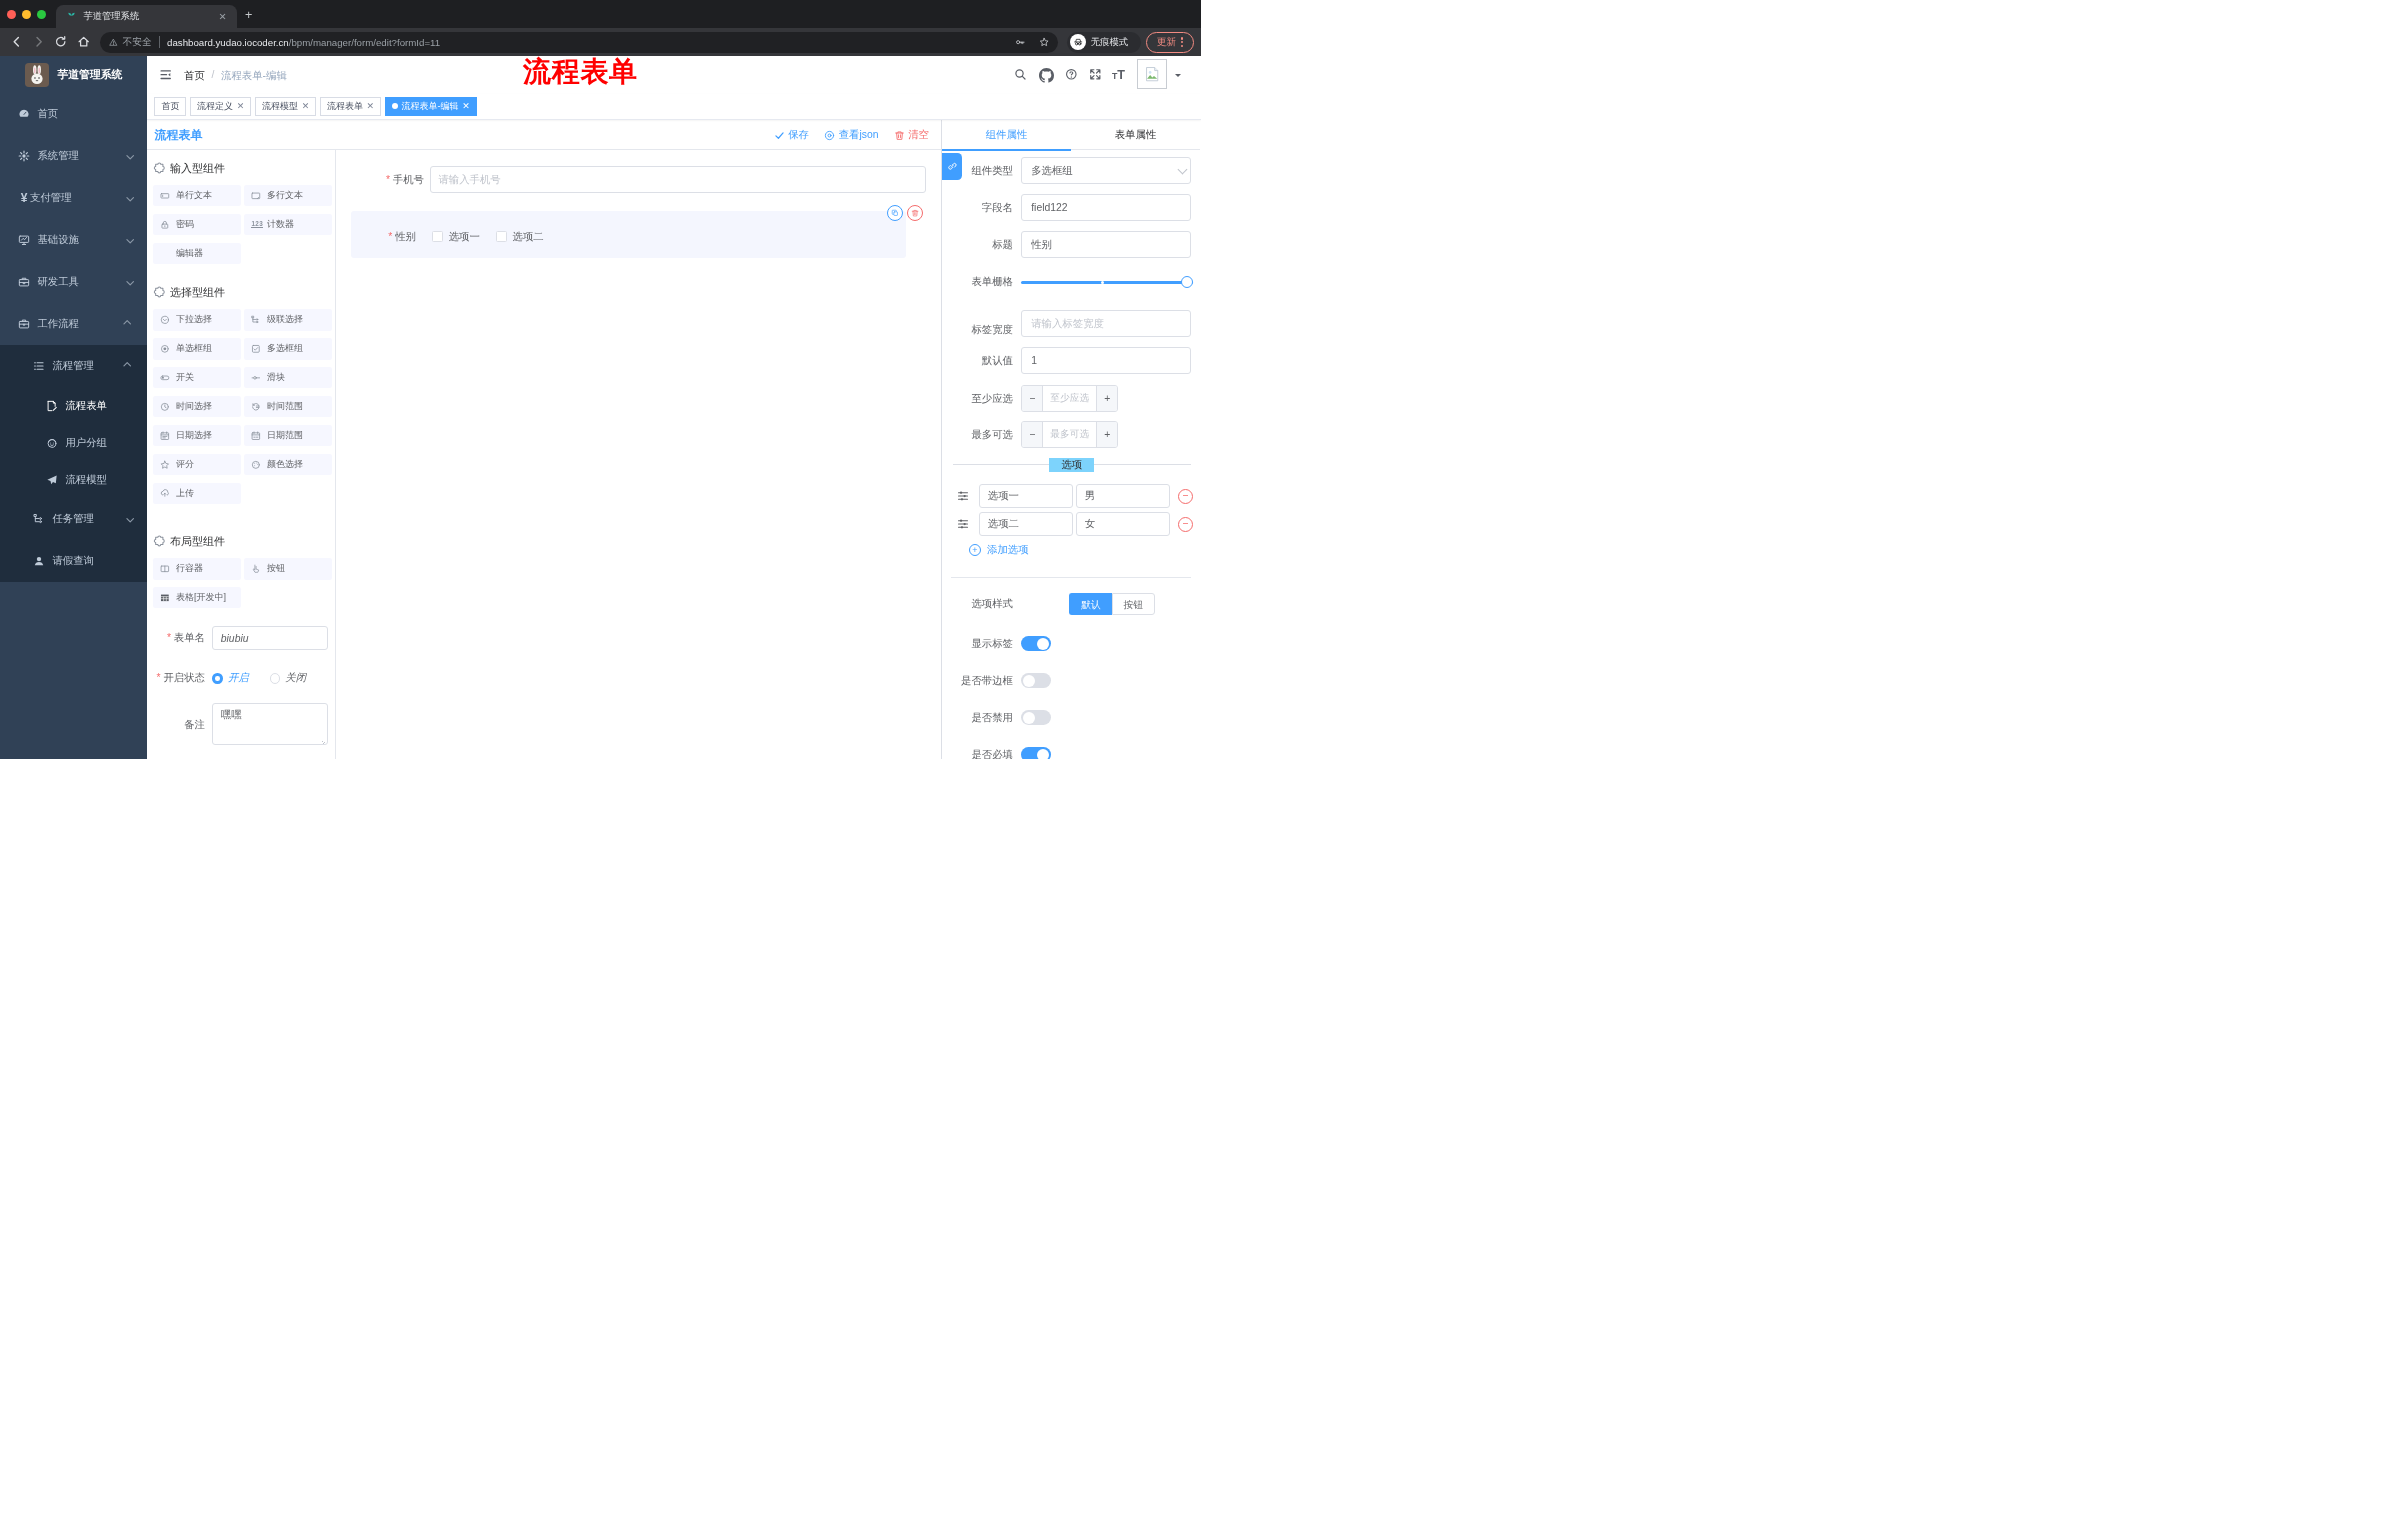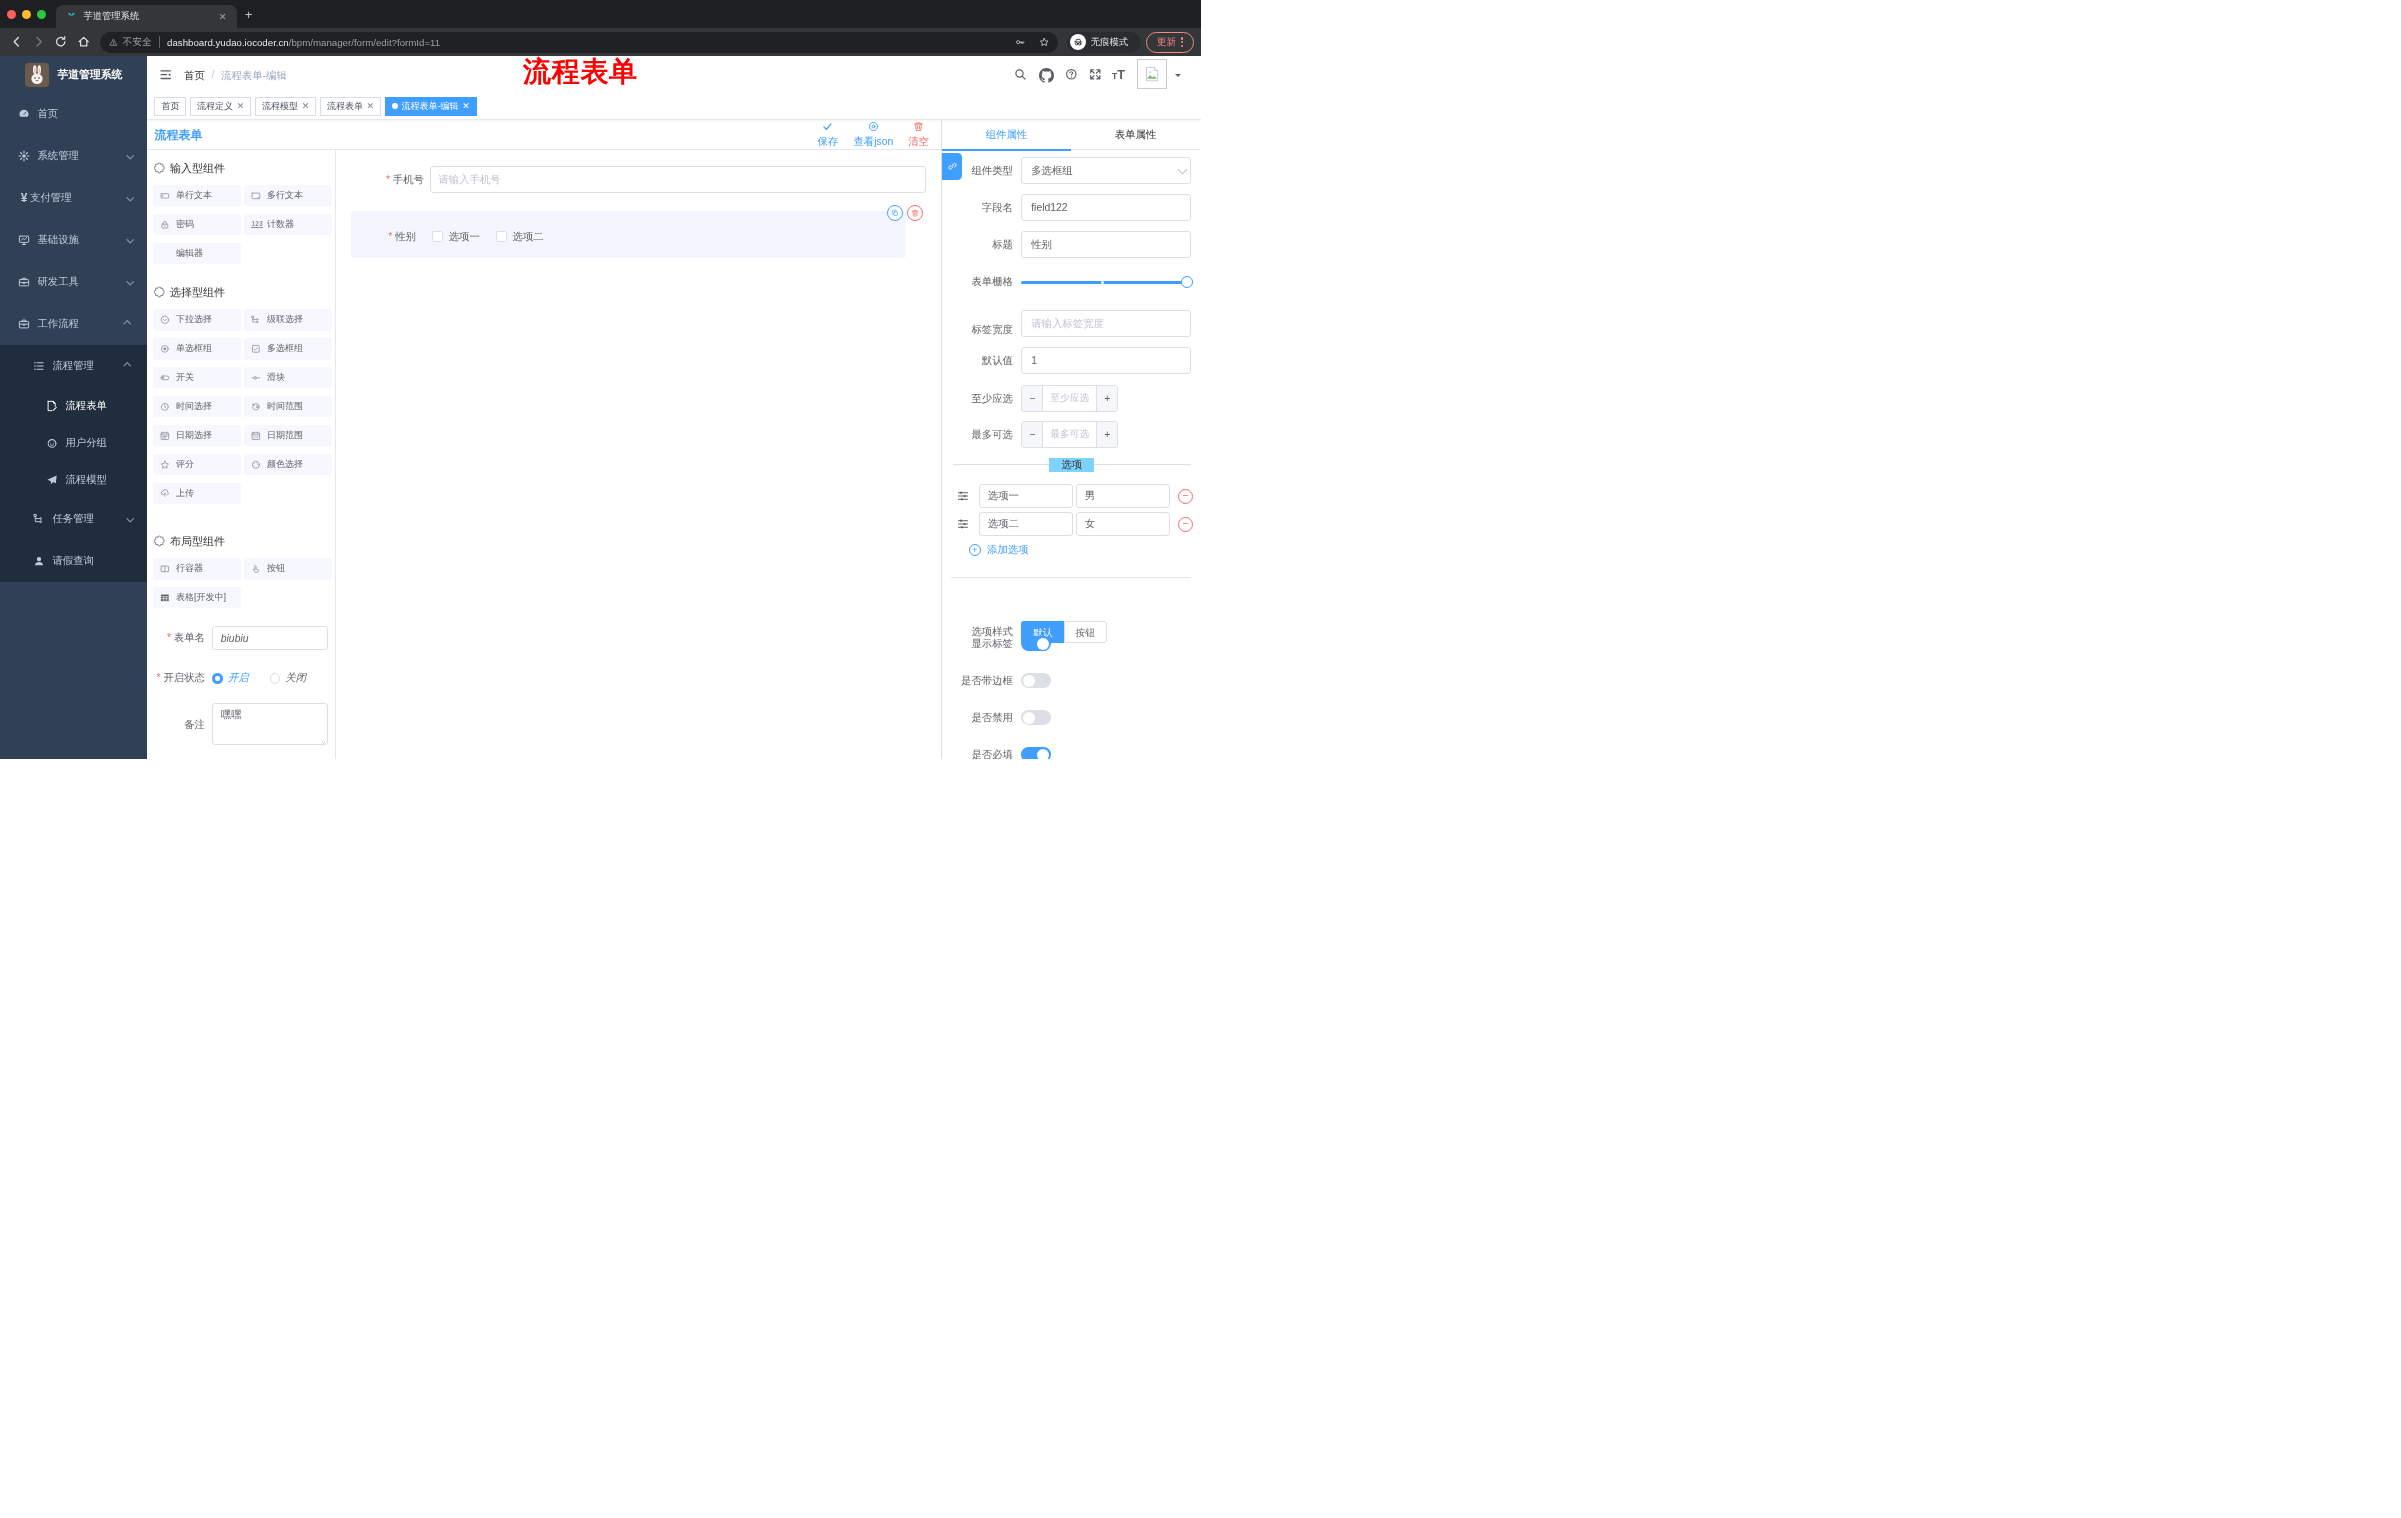--- a/index.html
+++ b/index.html
@@ -64,21 +64,21 @@
   .tag { height:19.3px; border:0.7px solid #d8dce5; background:#fff; color:#495060; font-size:9px; display:inline-flex; align-items:center; gap:3.7px; padding:0 6px; cursor:pointer; }
   .tag .x { font-size:9px; color:#7d8596; }
   .tag.active { background:#409eff; border-color:#409eff; color:#fff; }
   .tag.active .x { color:#fff; }
   .tag .dot { width:6px; height:6px; border-radius:50%; background:#fff; }
 
   
   .dheader { position:absolute; left:147px; top:120px; width:794px; height:30px; background:#fff; border-bottom:0.7px solid #e4e7ed; z-index:4; }
   .dtitle { position:absolute; left:7.4px; top:6.7px; color:#409eff; font-size:12px; font-weight:bold; }
   .dactions { position:absolute; right:12px; top:0; height:30px; display:flex; align-items:center; gap:15px; font-size:10.4px; }
-  .dact { display:flex; align-items:center; gap:3.7px; color:#409eff; cursor:pointer;flex-direction:column; }
+  .dact { display:flex; align-items:center; gap:3.7px; color:#409eff; cursor:pointer; }
   .dact .ic { font-size:11px; }
   .dact.red { color:#f56c6c; }
 
   
   .dleft { position:absolute; left:147px; top:149px; width:189px; bottom:0; background:#fff; border-right:0.7px solid #e4e7ed; padding:7.4px 4.5px 0 6px; overflow:hidden; }
   .csec-title { display:flex; align-items:center; gap:4.5px; font-size:11px; color:#303133; margin:4.5px 0 9px 0; }
   .csec-title .puz { font-size:12.6px; color:#8a919c; }
   .csec-title.m1 { margin-top:21px; }
   .csec-title.m2 { margin-top:30px; }
   .cgrid { display:grid; grid-template-columns:88px 88px; gap:7.4px 3px; }
@@ -150,21 +150,21 @@
   .orow { position:absolute; left:9px; height:24px; display:flex; align-items:center; }
   .r-opt1{top:364px;} .r-opt2{top:392px;}
   .orow .drag { width:12px; height:12px; font-size:12px; color:#606266; margin-left:6px; flex:none; cursor:grab; }
   .oinp { height:24px; border:0.7px solid #dcdfe6; border-radius:3px; font-size:10.4px; color:#606266; padding:0 7.4px; outline:none; font-family:inherit; }
   .oinp.a { width:94px; margin-left:10.4px; }
   .oinp.b { width:94px; margin-left:3px; }
   .ominus { width:15px; height:15px; border:1.1px solid #f56c6c; border-radius:50%; color:#f56c6c; font-size:10.4px; line-height:12.6px; text-align:center; margin-left:7.4px; cursor:pointer; }
   .r-add { top:422px; height:16.3px; color:#409eff; font-size:10.4px; display:flex; align-items:center; gap:6px; left:27px; cursor:pointer; }
   .r-add .plus { width:12px; height:12px; border:0.7px solid #409eff; border-radius:50%; font-size:9px; line-height:10.4px; text-align:center; }
   .r-hr { top:457px; left:9px; right:9px; border-top:0.7px solid #e4e7ed; height:0; }
-  .r-seg{top:501px; height:22px;}
+  .r-seg{top:473px; height:22px;gap:48px;}
   .seg { display:flex; margin-left:8.2px; }
   .seg .sg { height:22px; line-height:21px; padding:0 11px; font-size:9.7px; border:0.7px solid #dcdfe6; color:#606266; background:#fff; cursor:pointer; }
   .seg .sg.on { background:#409eff; border-color:#409eff; color:#fff; }
   .seg .sg:first-child { border-radius:3px 0 0 3px; border-right:none; }
   .seg .sg:last-child { border-radius:0 3px 3px 0; }
   .r-switches { top:505px; left:9px; right:7.4px; position:absolute; }
   .srow { height:37px; display:flex; align-items:center; }
   .srow .plab { width:62px; flex:none; text-align:right; font-size:10.4px; color:#606266; }
   .switch { width:30px; height:15px; border-radius:7.4px; background:#dcdfe6; margin-left:8.2px; position:relative; cursor:pointer; }
   .switch.on { background:#409eff; }

